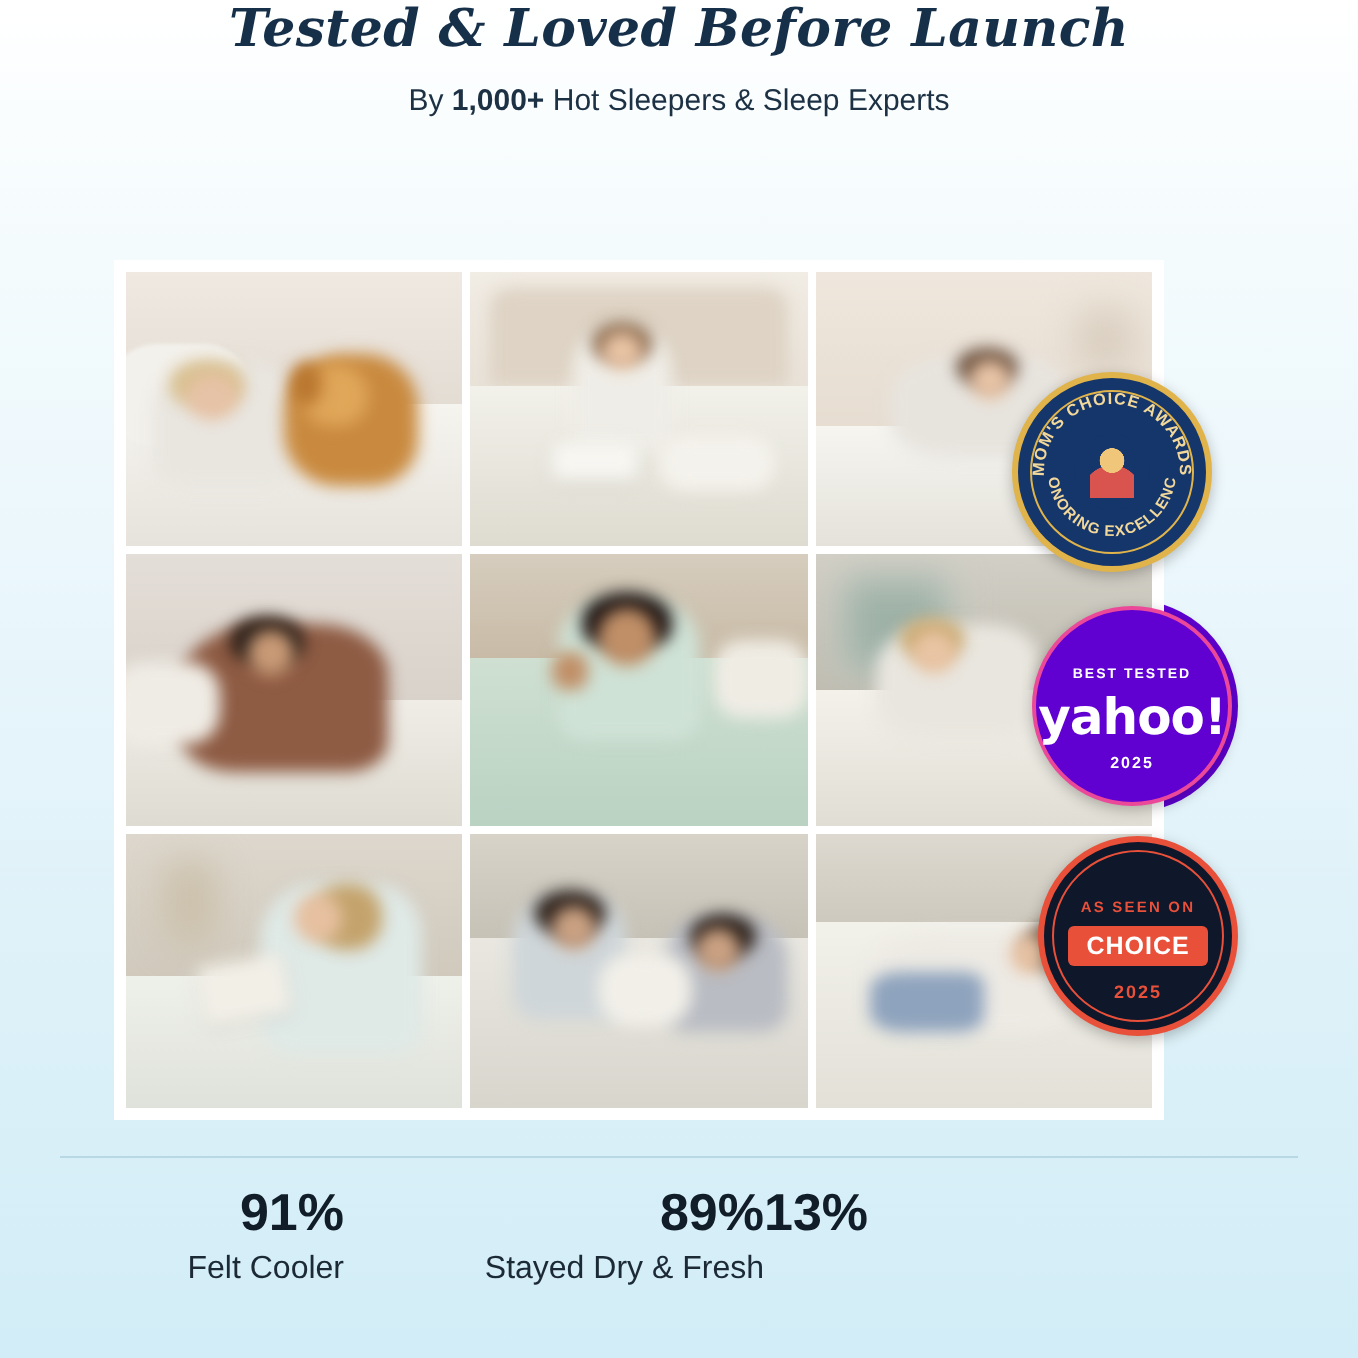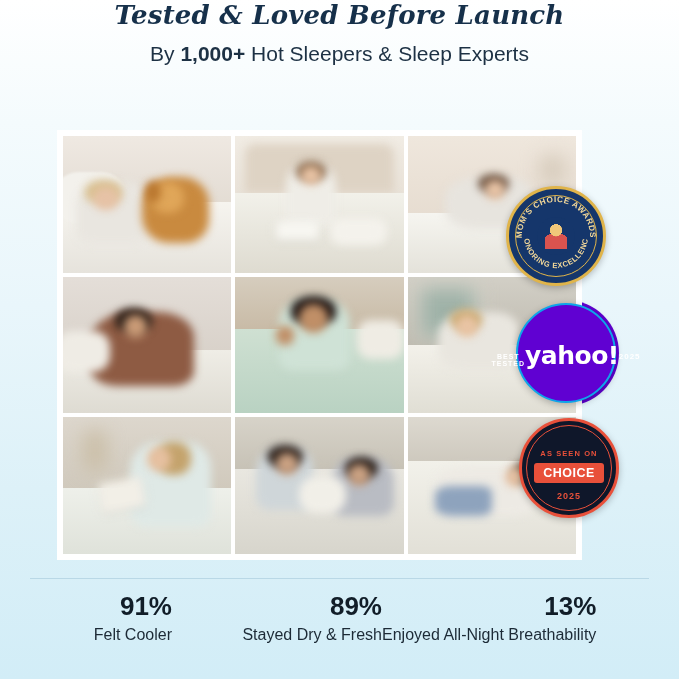--- a/index.html
+++ b/index.html
@@ -22,21 +22,21 @@
   .headline {
     font-family: "DejaVu Serif", "Liberation Serif", serif;
     font-style: italic;
     font-weight: 700;
     font-size: 26px;
     color: #16304a;
     letter-spacing: 0.2px;
   }
   .subline {
     margin-top: 12px;
-    font-size: 21px;
+    font-size: 15px;
     color: #1d3144;
     font-weight: 400;
   }
   .subline b {
     font-weight: 700;
   }
 
   
   .collage-wrap {
     position: absolute;
@@ -193,22 +193,22 @@
   .mca-arc-text svg { width: 100%; height: 100%; display:block; }
 
   
   .badge-yahoo {
     left: 516px;
     top: 303px;
     width: 96px;
     height: 96px;
     background: #6001d2;
     color: #ffffff;
-    border: 2px solid #0ea5e9;
-    flex-direction: row;
+    border: 2px solid #ec4899;
+    flex-direction: column;
   }
   .yahoo-scallop {
     position: absolute;
     inset: -5px;
     border-radius: 50%;
     background: #6001d2;
     z-index: -1;
   }
   .yahoo-top {
     font-size: 7px;
@@ -470,15 +470,14 @@
   <div class="stat">
     <div class="stat-num">91%</div>
     <div class="stat-label">Felt Cooler</div>
   </div>
   <div class="stat">
     <div class="stat-num">89%</div>
     <div class="stat-label">Stayed Dry &amp; Fresh</div>
   </div>
   <div class="stat">
     <div class="stat-num">13%</div>
-    <div class="stat-label">Enjoyed All-Night Breathability</div>
   </div>
 </div>
 
 </body></html>

